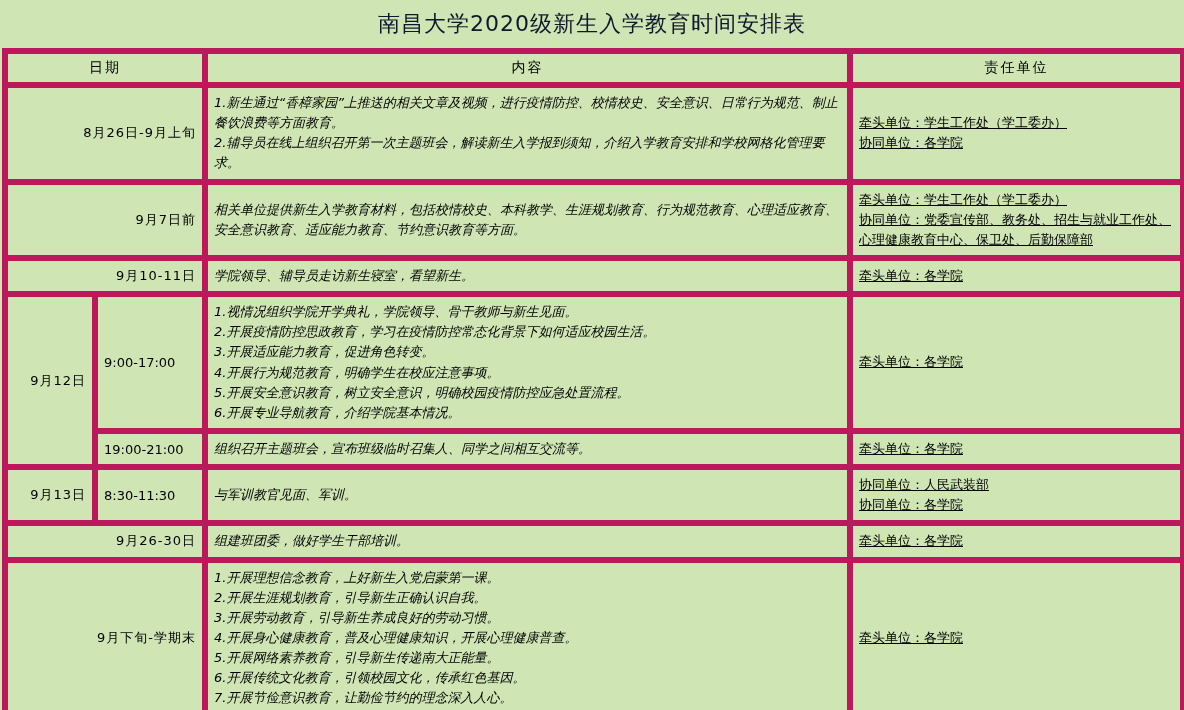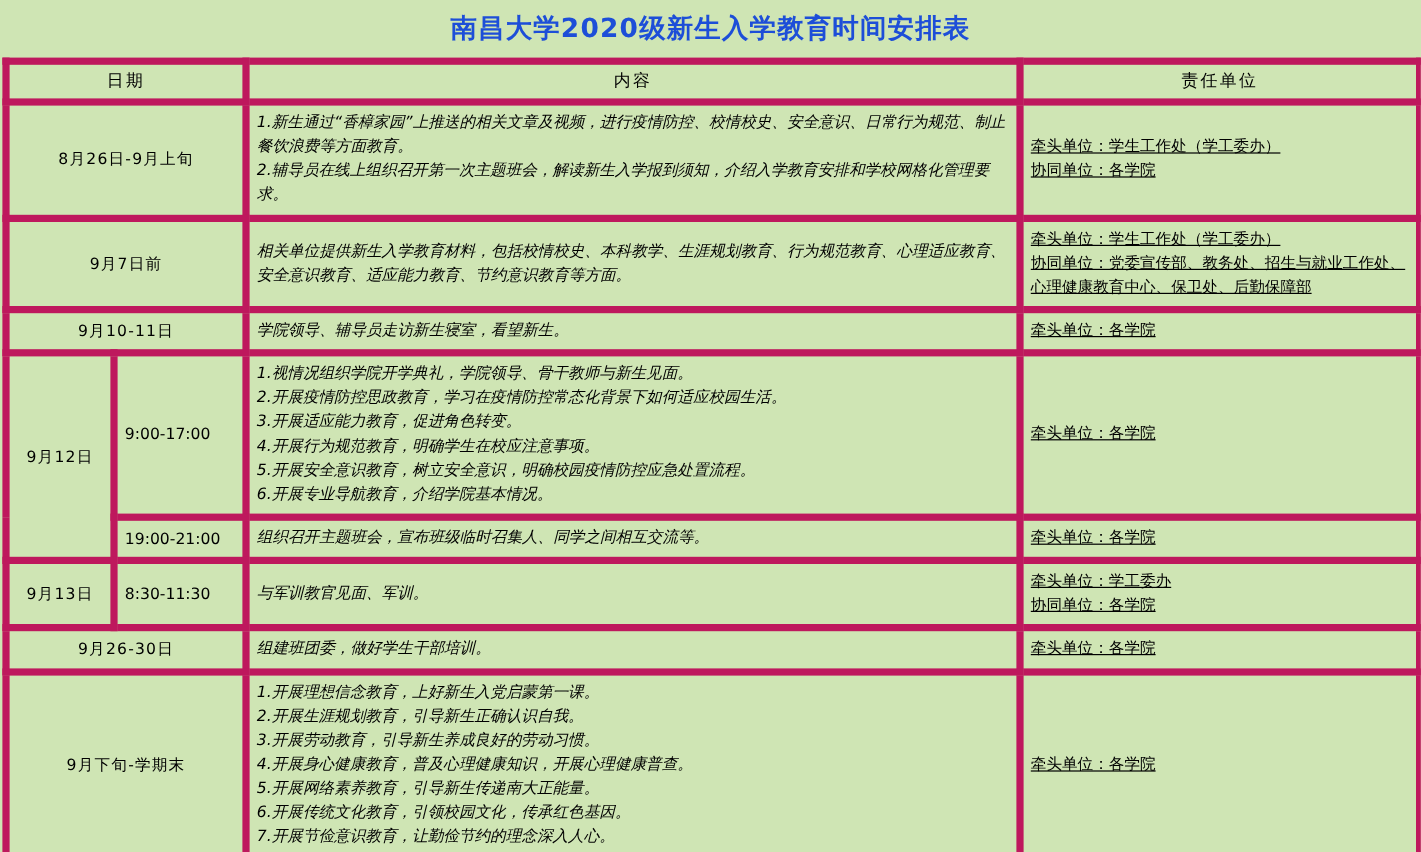--- a/index.html
+++ b/index.html
@@ -17,24 +17,24 @@
   }
   .page {
     width: 1184px;
     height: 710px;
     background: #cfe5b4;
     box-sizing: border-box;
   }
   .title {
     text-align: center;
     font-size: 22px;
-    font-weight: bold;
+    font-weight: normal;
     letter-spacing: 1px;
     padding: 9px 0 9px 0;
-    color: #1d4ed8;
+    color: #0f172a;
   }
   table.sched {
     border-collapse: collapse;
     width: 1180px;
     margin: 0 2px;
     table-layout: fixed;
   }
   table.sched td, table.sched th {
     border: 6px solid #be185d;
     vertical-align: middle;
@@ -42,21 +42,21 @@
     background: #cfe5b4;
     font-weight: normal;
   }
   th.hdr {
     text-align: center;
     font-size: 14px;
     padding: 6px 4px;
     letter-spacing: 2px;
   }
   td.date {
-    text-align: center;
+    text-align: right;
     font-size: 13px;
     letter-spacing: 1px;
   }
   td.time {
     text-align: left;
     font-size: 13px;
   }
   td.content {
     text-align: left;
     font-size: 13px;
@@ -127,21 +127,21 @@
       </tr>
       <tr>
         <td class="time">19:00-21:00</td>
         <td class="content" style="white-space: pre-wrap;">组织召开主题班会，宣布班级临时召集人、同学之间相互交流等。</td>
         <td class="unit" style="white-space: pre-wrap;">牵头单位：各学院</td>
       </tr>
       <tr>
         <td class="date">9月13日</td>
         <td class="time">8:30-11:30</td>
         <td class="content" style="white-space: pre-wrap;">与军训教官见面、军训。</td>
-        <td class="unit" style="white-space: pre-wrap;">牵头单位：学工委办
+        <td class="unit" style="white-space: pre-wrap;">协同单位：人民武装部
 协同单位：各学院</td>
       </tr>
       <tr>
         <td class="date" colspan="2">9月26-30日</td>
         <td class="content" style="white-space: pre-wrap;">组建班团委，做好学生干部培训。</td>
         <td class="unit" style="white-space: pre-wrap;">牵头单位：各学院</td>
       </tr>
       <tr>
         <td class="date" colspan="2">9月下旬-学期末</td>
         <td class="content" style="white-space: pre-wrap; margin-left: 12px;">1.开展理想信念教育，上好新生入党启蒙第一课。

